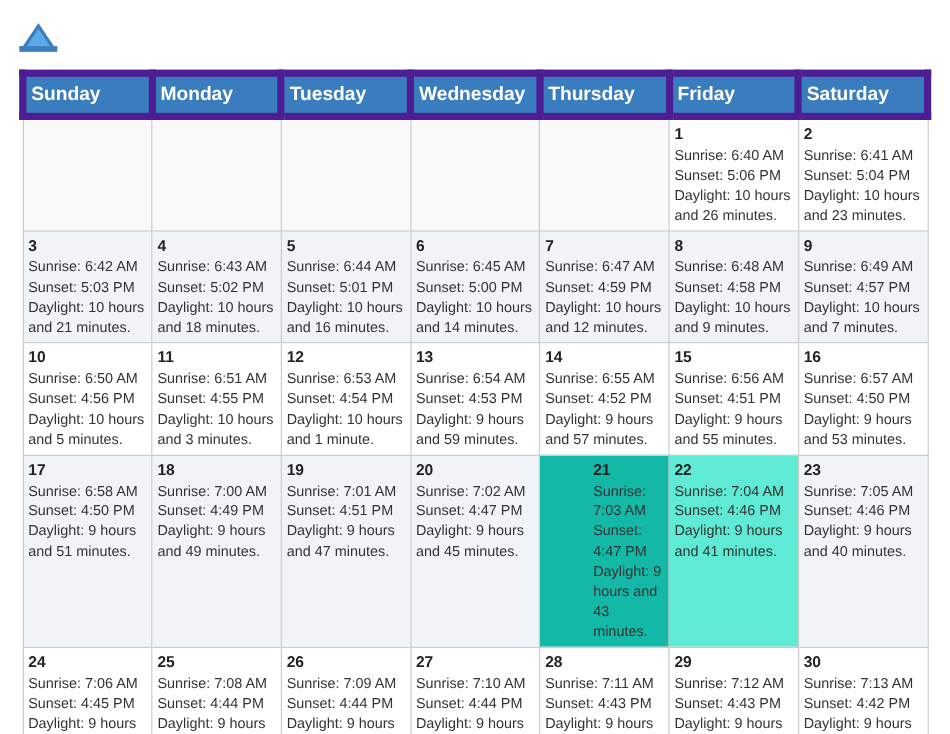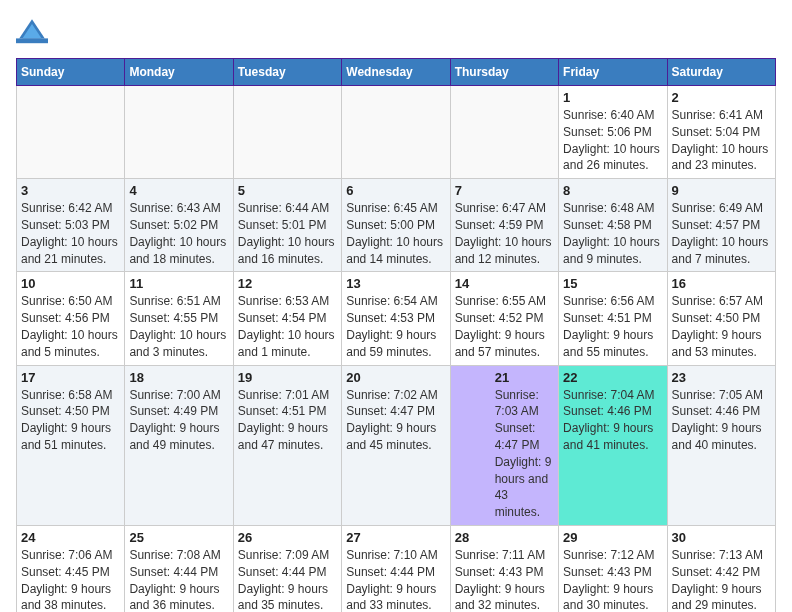--- a/index.html
+++ b/index.html
@@ -55,23 +55,23 @@
     .calendar {
       width: 100%;
       border-collapse: collapse;
       font-size: 11px;
     }
     .calendar th {
       background: #3a7dbf;
       color: #fff;
       padding: 6px 4px;
       text-align: left;
-      font-size: 12px;
-      font-weight: bold;
-      border: 1px solid #4c1d95;
+      font-size: 16px;
+      font-weight: bold;
+      border: 6px solid #4c1d95;
     }
     .calendar td {
       border: 1px solid #ccc;
       vertical-align: top;
       padding: 4px;
       width: calc(100% / 7);
       min-height: 80px;
       background: #fff;
     }
     .calendar tr:nth-child(even) td {
@@ -251,21 +251,21 @@
           <div class="day-info" style="white-space: pre-line;">Sunrise: 7:01 AM
 Sunset: 4:51 PM
 Daylight: 9 hours and 47 minutes.</div>
         </td>
         <td style="background: rgb(240, 244, 248);">
           <div class="day-num">20</div>
           <div class="day-info" style="white-space: pre-line;">Sunrise: 7:02 AM
 Sunset: 4:47 PM
 Daylight: 9 hours and 45 minutes.</div>
         </td>
-        <td style="background: #c4b5fd; padding-left: 44px;">
+        <td style="background: #14b8a6; padding-left: 44px;">
           <div class="day-num">21</div>
           <div class="day-info" style="white-space: pre-line;">Sunrise: 7:03 AM
 Sunset: 4:47 PM
 Daylight: 9 hours and 43 minutes.</div>
         </td>
         <td style="background: #5eead4;">
           <div class="day-num">22</div>
           <div class="day-info" style="white-space: pre-line;">Sunrise: 7:04 AM
 Sunset: 4:46 PM
 Daylight: 9 hours and 41 minutes.</div>

